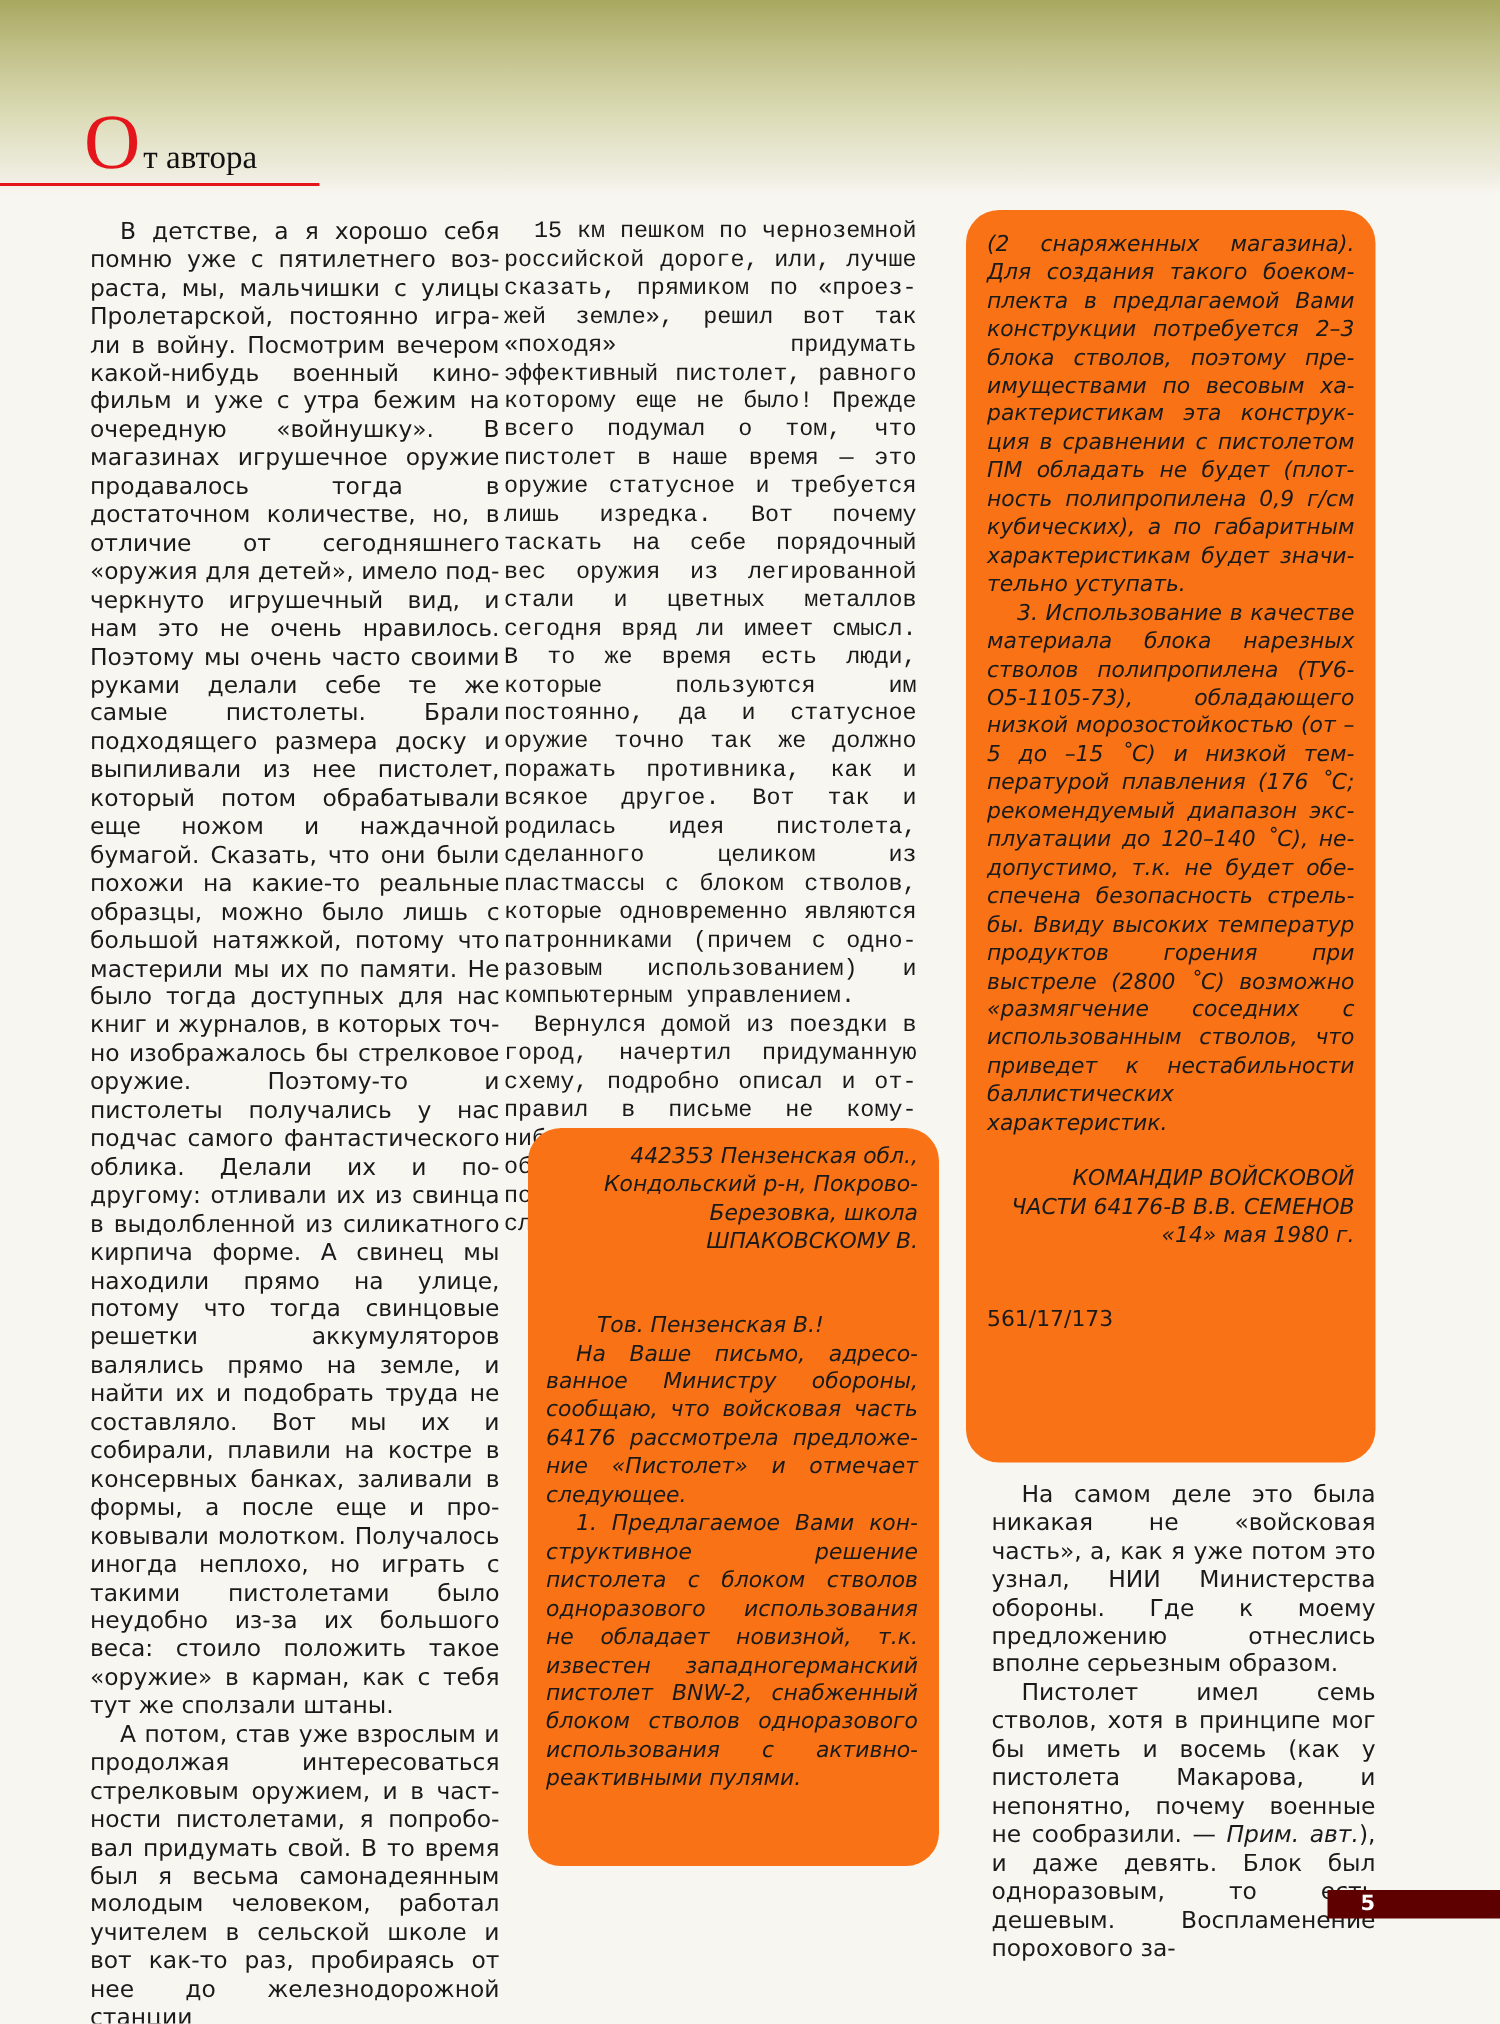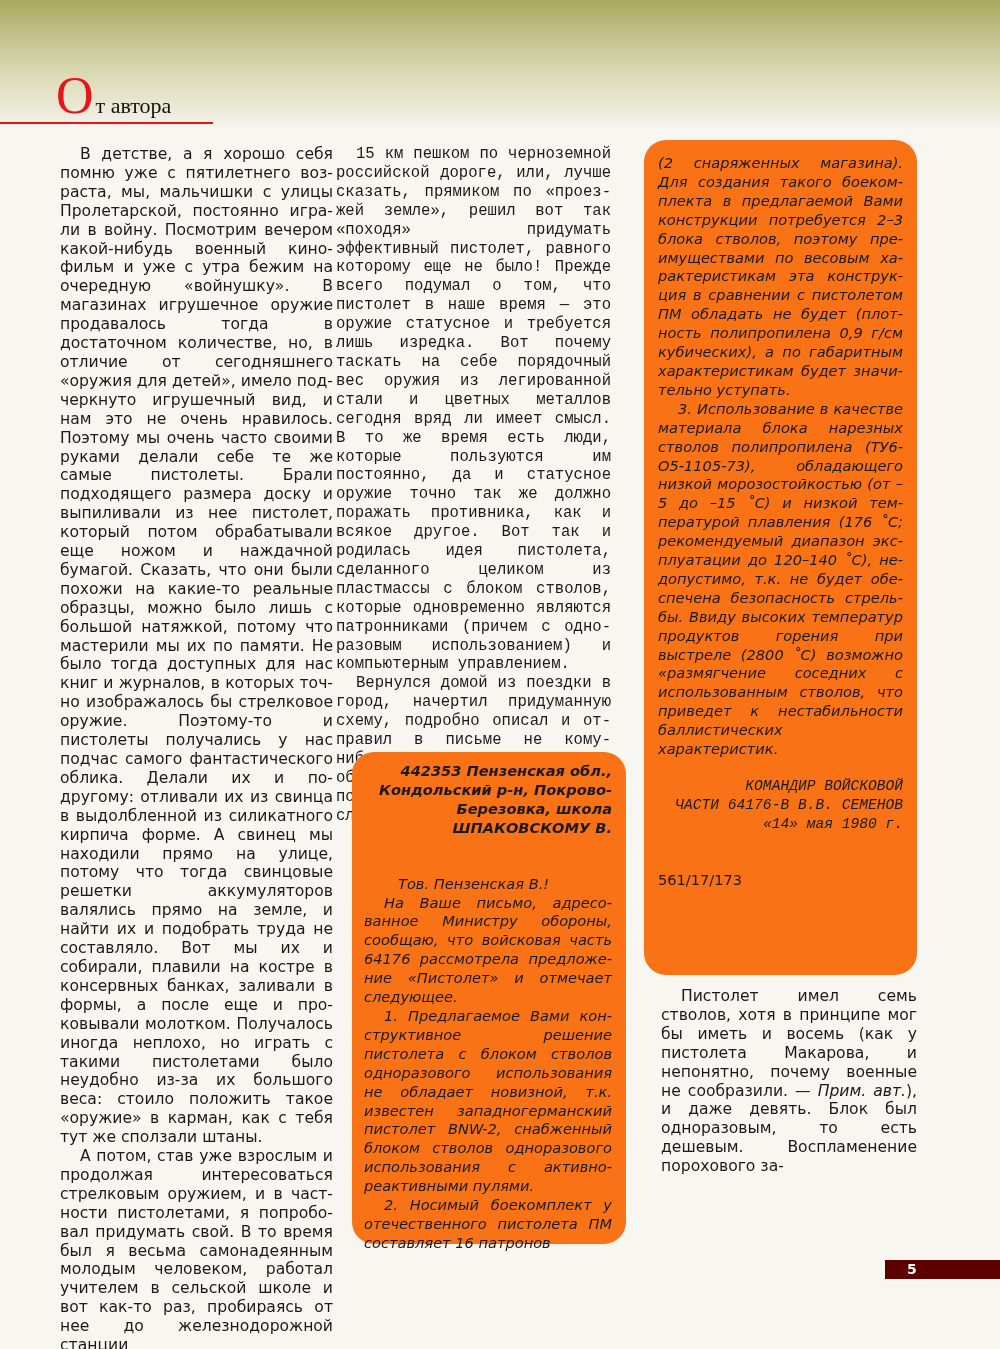--- a/index.html
+++ b/index.html
@@ -50,23 +50,23 @@
       font-size: 14.6px;
       line-height: 18.9px;
       text-align: justify;
     }
     .letter-box p { margin: 0; text-indent: 20px; }
     .letter-a { left: 352px; top: 752px; width: 274px; height: 492px; }
     .letter-a .inner { position: absolute; left: 26px; right: 14px; top: 10px; }
     .letter-b { left: 644px; top: 140px; width: 273px; height: 835px; border-top-left-radius: 22px; }
     .letter-b .inner { position: absolute; left: 14px; right: 14px; top: 14px; }
     .address { text-align: right; }
-    .address div { text-align: right; font-weight: bold; }
+    .address div { text-align: right; }
     .gap { height: 37px; }
-    .signature { text-align: right; margin-top: 18px; font-family: Liberation Mono, monospace; }
+    .signature { text-align: right; margin-top: 18px; }
     .signature div { text-align: right; }
     .ref { font-style: normal; margin-top: 37px; text-indent: 0; }
     .page-bar {
       position: absolute; left: 885px; top: 1260px; width: 115px; height: 19px;
       background: #5e0000;
     }
     .page-num {
       position: absolute; left: 22px; top: 0; color: #fff; font-weight: bold;
       font-size: 14px; line-height: 19px;
     }
@@ -97,36 +97,36 @@
     <div class="address">
       <div>442353 Пензенская обл.,</div>
       <div>Кондольский р-н, Покрово-</div>
       <div>Березовка, школа</div>
       <div>ШПАКОВСКОМУ В.</div>
     </div>
     <div class="gap"></div>
     <p>Тов. Пензенская В.!</p>
     <p style="margin-left:-14px">На Ваше письмо, адресо­ванное Министру обороны, сообщаю, что войсковая часть 64176 рассмотрела предложе­ние «Пистолет» и отмечает сле­дующее.</p>
     <p style="margin-left:-14px">1. Предлагаемое Вами кон­структивное решение пистолета с блоком стволов одноразово­го использования не обладает новизной, т.к. известен запад­ногерманский пистолет BNW-2, снабженный блоком стволов одноразового использования с активно-реактивными пу­лями.</p>
-    <p style="margin-left:-14px">2. Носимый боекомплект у отечественного пистолета ПМ составляет 16 патронов</p>
   </div>
 </div>
 
 <div class="letter-box letter-b">
   <div class="inner">
     <p class="noindent">(2 снаряженных магазина). Для создания такого боеком­плекта в предлагаемой Вами конструкции потребуется 2–3 блока стволов, поэтому пре­имуществами по весовым ха­рактеристикам эта конструк­ция в сравнении с пистолетом ПМ обладать не будет (плот­ность полипропилена 0,9 г/см кубических), а по габаритным характеристикам будет значи­тельно уступать.</p>
     <p>3. Использование в каче­стве материала блока нарез­ных стволов полипропилена (ТУ6-О5-1105-73), обладающе­го низкой морозостойкостью (от –5 до –15 ˚С) и низкой тем­пературой плавления (176 ˚С; рекомендуемый диапазон экс­плуатации до 120–140 ˚С), не­допустимо, т.к. не будет обе­спечена безопасность стрель­бы. Ввиду высоких температур продуктов горения при выстре­ле (2800 ˚С) возможно «раз­мягчение соседних с использо­ванным стволов, что приведет к нестабильности баллистиче­ских характеристик.</p>
     <div class="signature">
       <div>КОМАНДИР ВОЙСКОВОЙ</div>
       <div>ЧАСТИ 64176-В В.В. СЕМЕНОВ</div>
       <div>«14» мая 1980 г.</div>
     </div>
     <div class="ref">561/17/173</div>
   </div>
 </div>
 
 <div class="col col3">
+  <p>На самом деле это была ника­кая не «войсковая часть», а, как я уже потом это узнал, НИИ Ми­нистерства обороны. Где к моему предложению отнеслись вполне серьезным образом.</p>
   <p><span>Пистолет имел семь стволов, хотя в принципе мог бы иметь и восемь (как у пистолета Мака­рова, и непонятно, почему во­енные не сообразили. — </span><em>Прим. авт.</em><span>), и даже девять. Блок был одноразовым, то есть дешевым. Воспламенение порохового за-</span></p>
 </div>
 
 <div class="page-bar">
   <span class="page-num">5</span>
 </div>
 
 </body></html>

